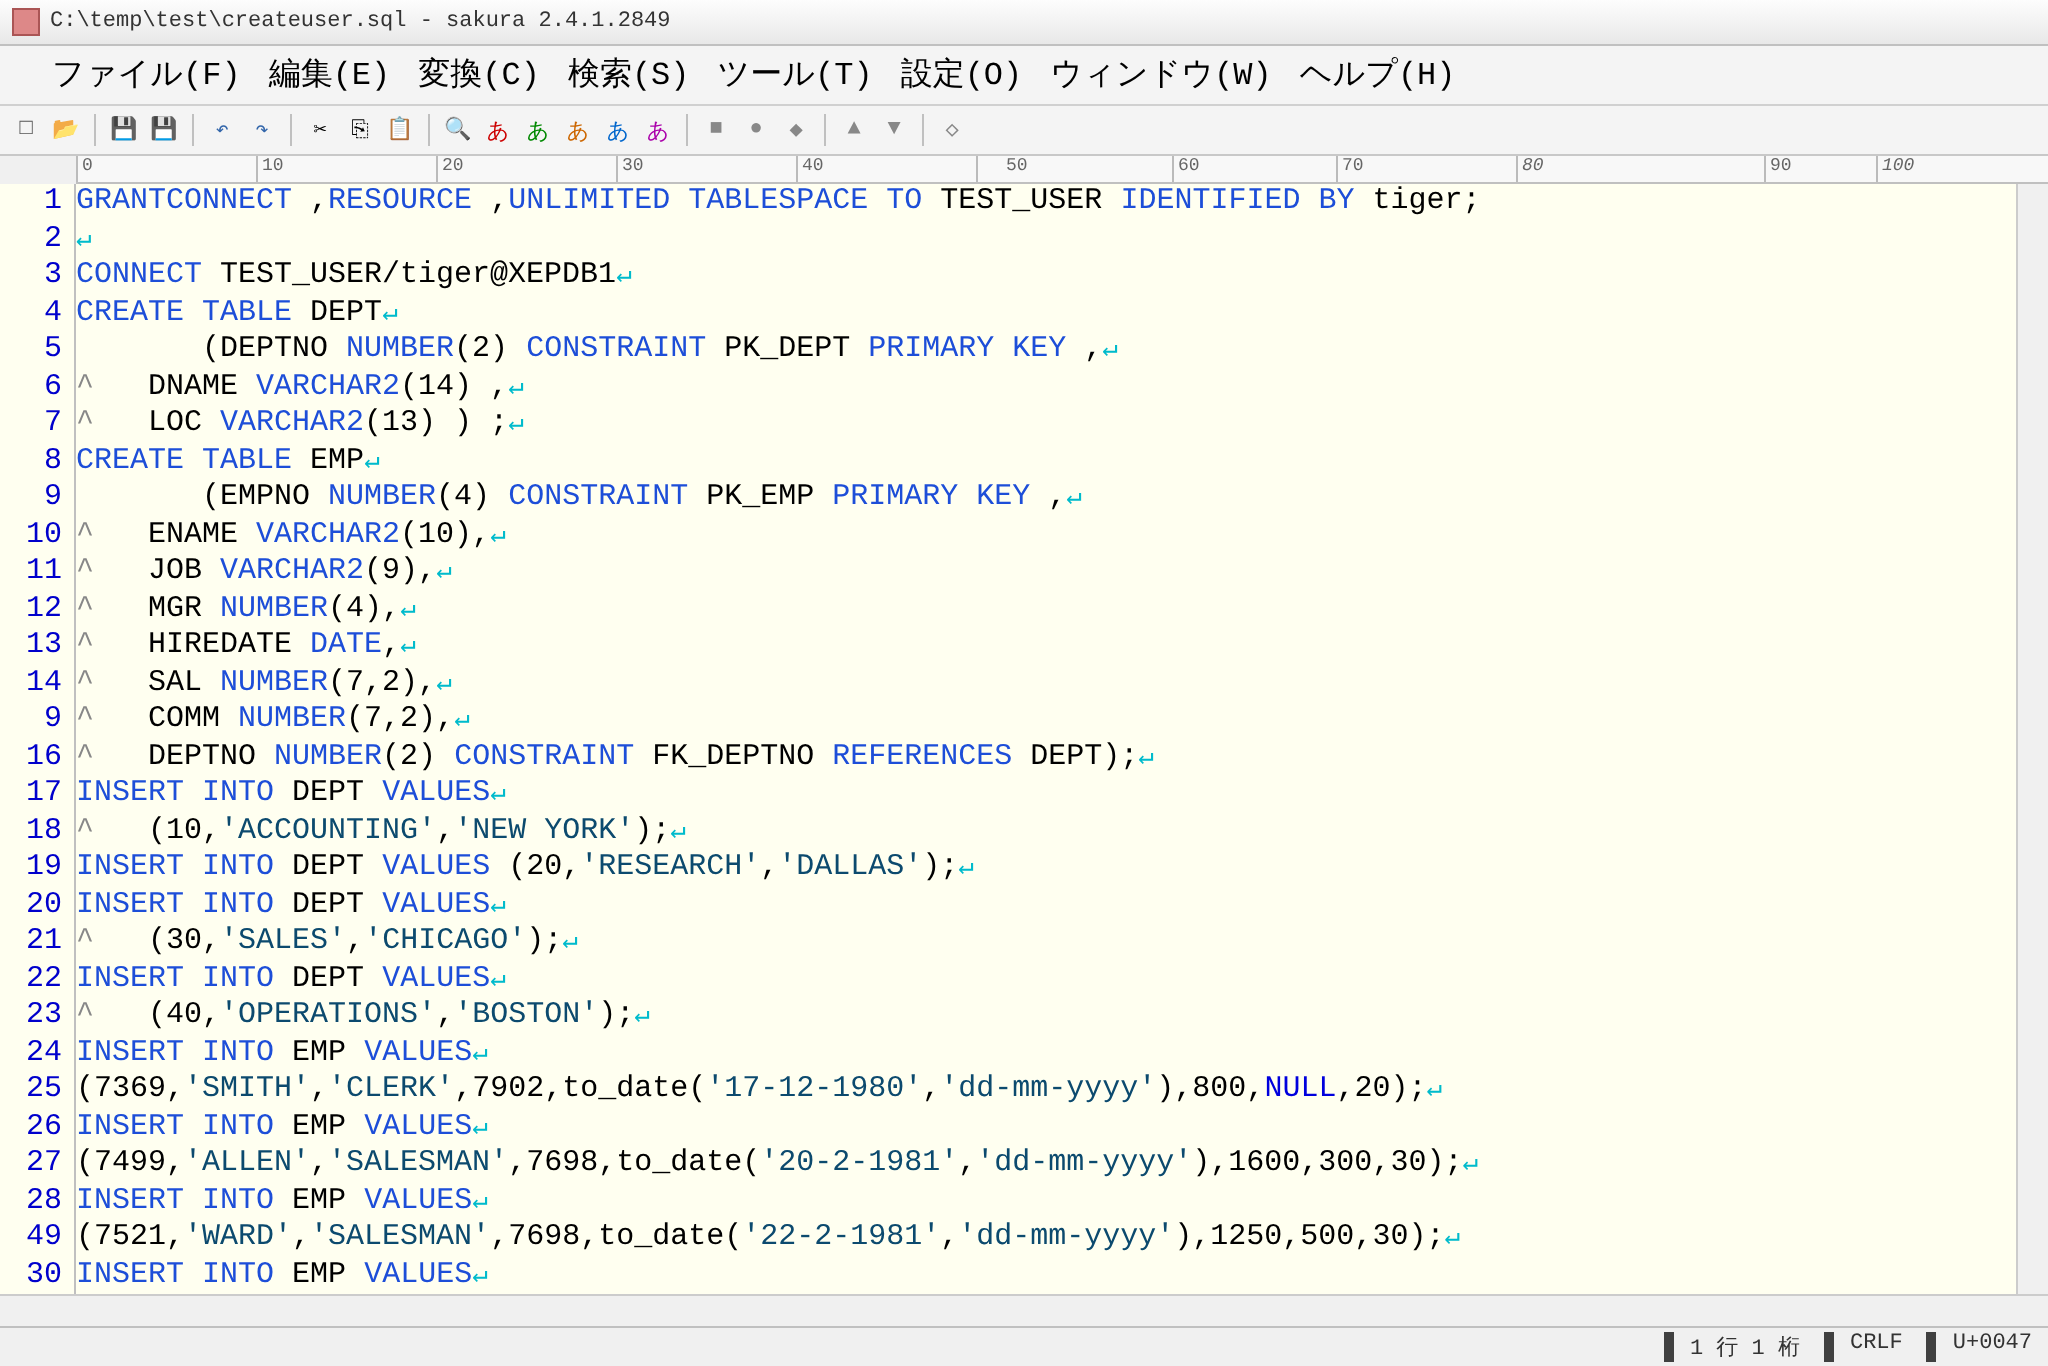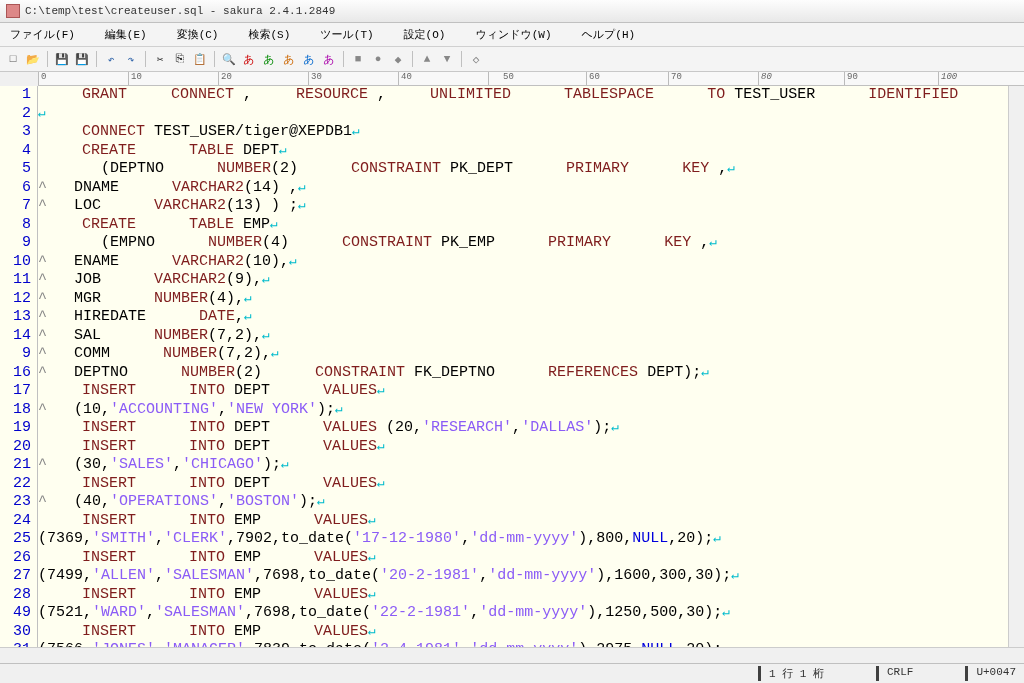--- a/index.html
+++ b/index.html
@@ -24,24 +24,24 @@
   gap: 5px;
 }
 .titlebar-icon {
   width: 14px; height: 14px;
   background: #d88; border: 1px solid #a55;
   display: inline-block;
 }
 .menubar {
   background: #f4f4f4;
   border-bottom: 1px solid #d0d0d0;
-  padding: 2px 4px;
-  font-size: 11px;
-  display: flex;
-  gap: 18px;
+  padding: 2px 20px;
+  font-size: 16px;
+  display: flex;
+  gap: 2px;
 }
 .menubar span { padding: 2px 6px; cursor: default; }
 .toolbar {
   background: #f4f4f4;
   border-bottom: 1px solid #c8c8c8;
   padding: 3px 4px;
   display: flex;
   align-items: center;
   gap: 2px;
 }
@@ -87,36 +87,36 @@
   flex: 1;
   background: #fffff0;
   font-family: "Courier New", monospace;
   font-size: 15px;
   line-height: 18.5px;
   white-space: pre;
   overflow: hidden;
   color: #000;
   padding-top: 0px;
 }
-.code .kw { color: #7f1d1d; margin-left: 44px; }
-.code .str { color: #8b5cf6; text-align: right; }
+.code .kw { color: #1d4ed8; }
+.code .str { color: #0c4a6e; text-align: right; }
 .code .nul { color: #0000dd; }
 .code .eol { color: #00bbcc; font-size: 13px; }
 .code .hat { color: #888; }
 .statusbar {
   background: #f0f0f0;
   border-top: 1px solid #c0c0c0;
   padding: 2px 8px;
   font-size: 11px;
   color: #333;
   display: flex;
   justify-content: flex-end;
   gap: 12px;
 }
-.statusbar span { border-left: 3px solid #404040; padding-left: 8px; margin-left: 40px; }
+.statusbar span { border-left: 5px solid #404040; padding-left: 8px; }
 .scrollbar-v {
   width: 16px;
   background: #f0f0f0;
   border-left: 1px solid #ccc;
 }
 .scrollbar-h {
   height: 16px;
   background: #f0f0f0;
   border-top: 1px solid #ccc;
 }
@@ -174,21 +174,21 @@
 <div class="ruler" id="ruler">
     <div class="ruler-mark" style="left: 0px;">0</div>
     <div class="ruler-mark" style="left: 90px;">10</div>
     <div class="ruler-mark" style="left: 180px;">20</div>
     <div class="ruler-mark" style="left: 270px;">30</div>
     <div class="ruler-mark" style="left: 360px;">40</div>
     <div class="ruler-mark" style="left: 450px; padding-left: 14px;">50</div>
     <div class="ruler-mark" style="left: 548px;">60</div>
     <div class="ruler-mark" style="left: 630px;">70</div>
     <div class="ruler-mark" style="left: 720px; font-style: italic;">80</div>
-    <div class="ruler-mark" style="left: 806px;">90</div>
+    <div class="ruler-mark" style="left: 844px;">90</div>
     <div class="ruler-mark" style="left: 900px; font-style: italic;">100</div>
   </div>
 
 <div class="editor-area">
   <div class="gutter" id="gutter">
       <div>1</div>
       <div>2</div>
       <div>3</div>
       <div>4</div>
       <div>5</div>

